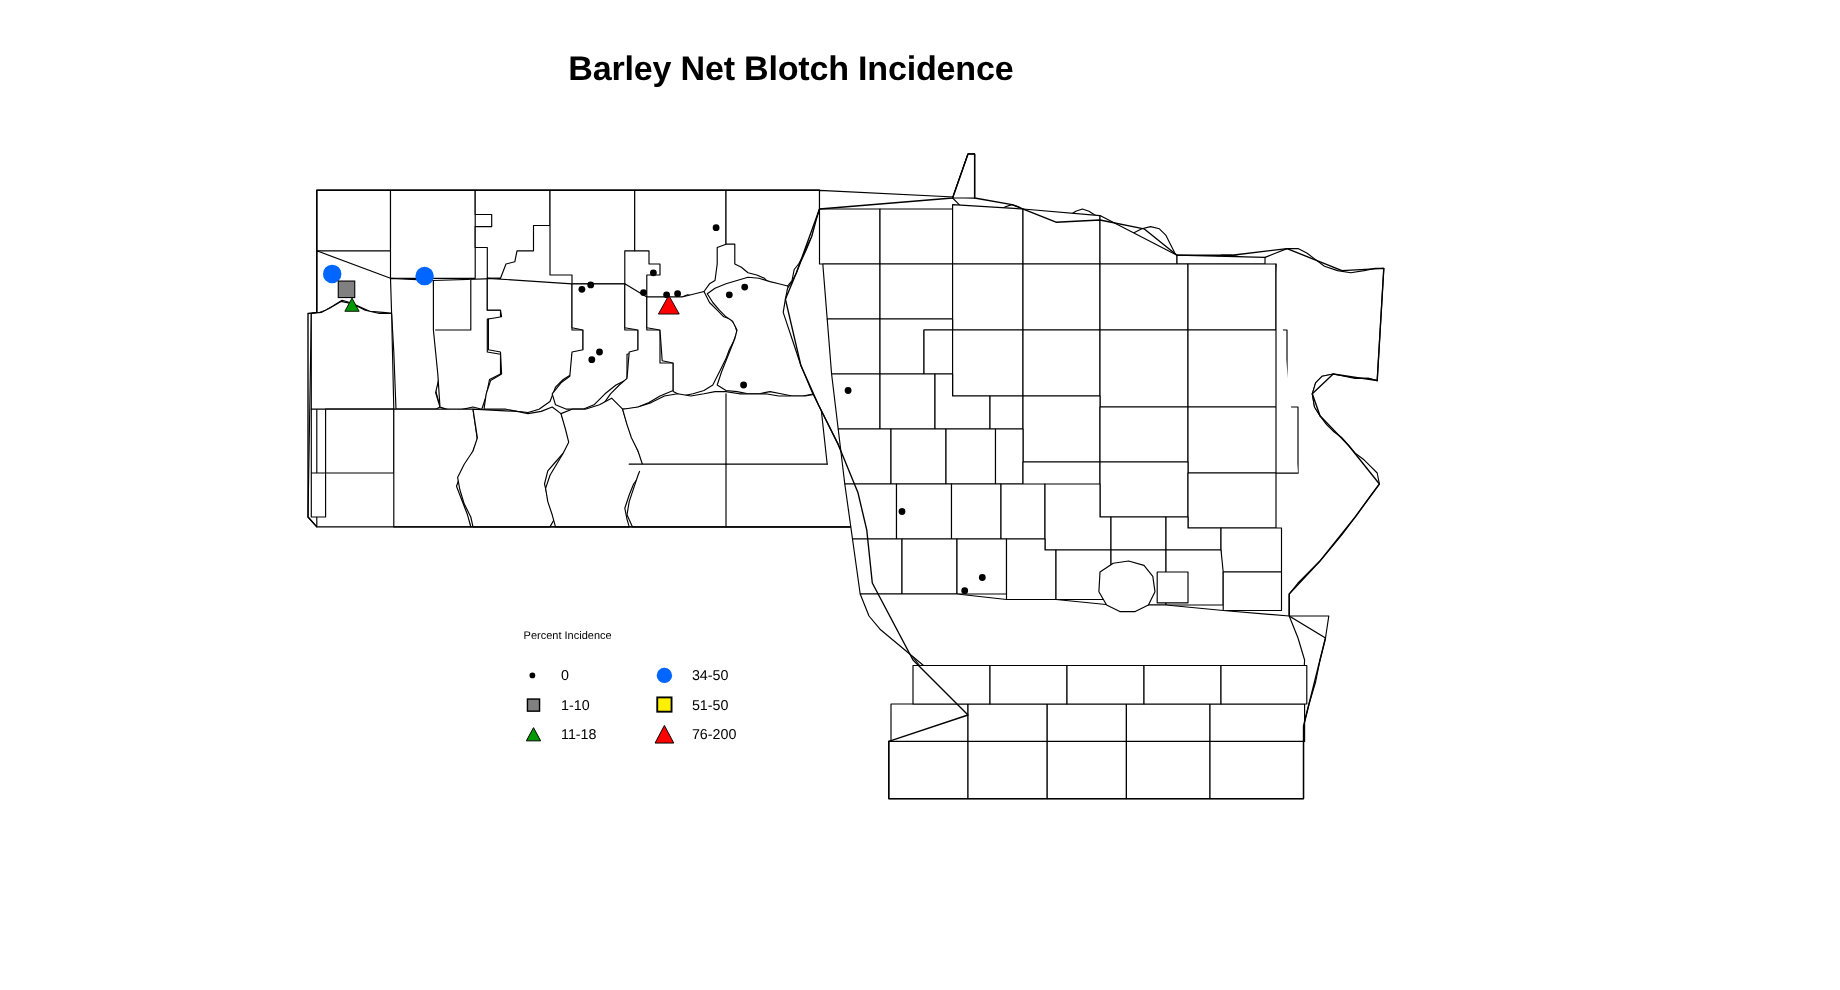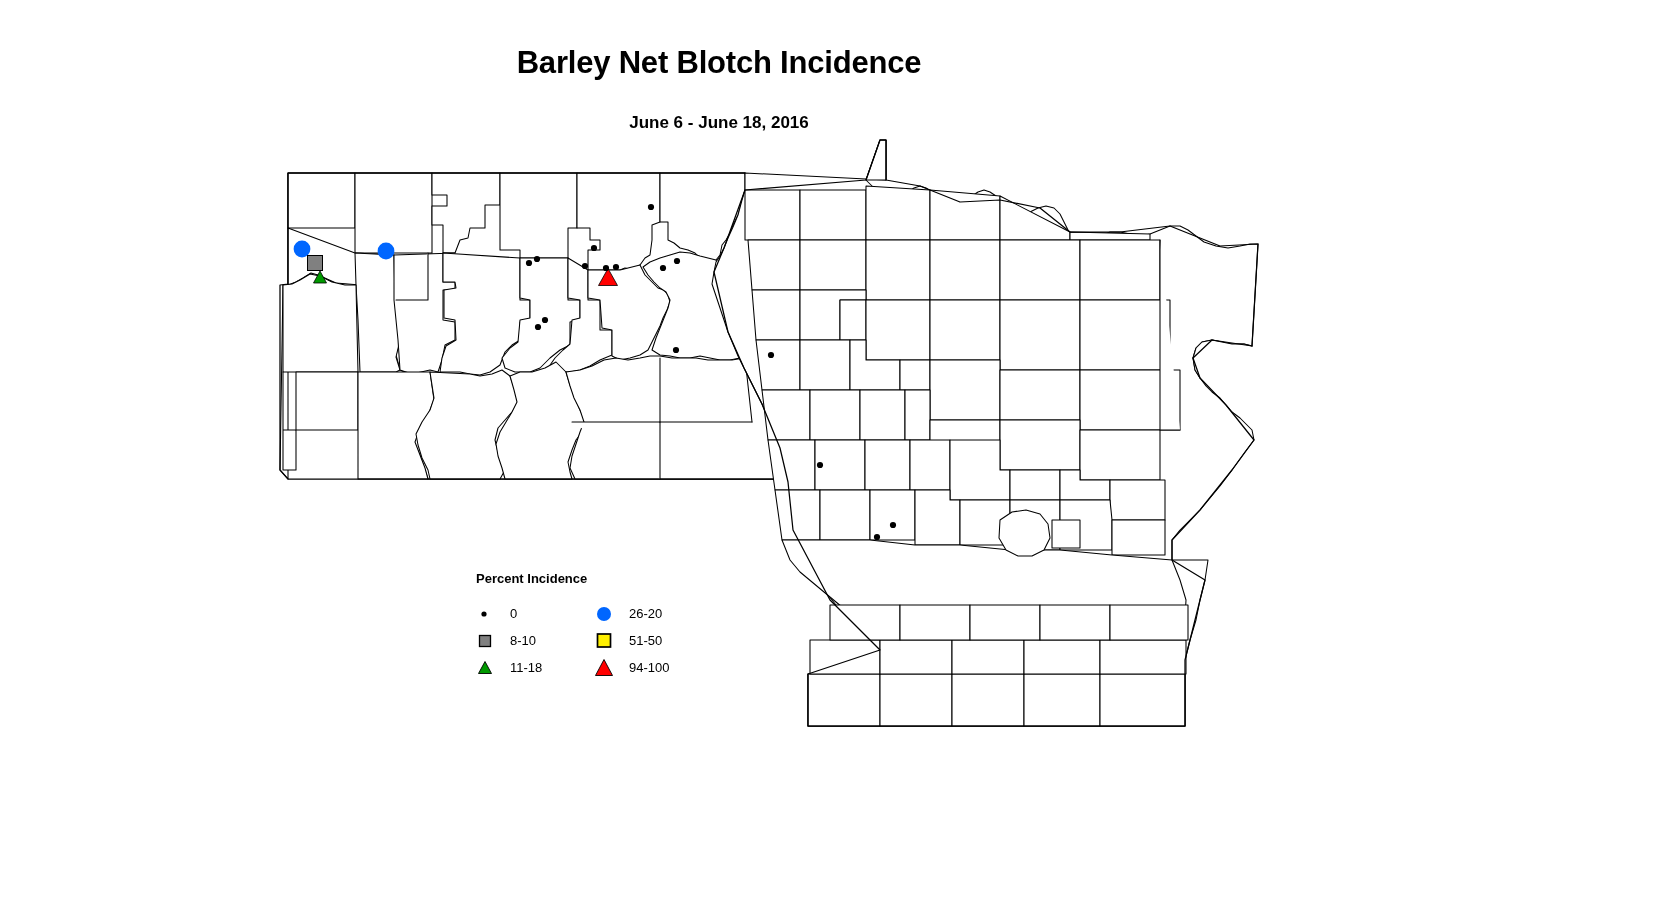--- a/index.html
+++ b/index.html
@@ -104,22 +104,22 @@
     position: absolute;
     left: 476px;
     top: 570px;
     width: 230px;
     height: 110px;
   }
   #legend-title {
     position: absolute;
     left: 0;
     top: 0;
-    font-size: 13px;
-    font-weight: bold;
+    font-size: 10px;
+    font-weight: normal;
     line-height: 18px;
     white-space: nowrap;
   }
   .legend-col {
     position: absolute;
     top: 32px;
   }
   #legend-col-left  { left: 0px;   width: 120px; }
   #legend-col-right { left: 119px; width: 120px; }
 
@@ -149,21 +149,20 @@
   }
 </style>
 </head>
 <body>
 
 <div id="map-figure">
 
   <div id="title-block">
     <h1 id="chart-title">Barley Net Blotch Incidence</h1>
   </div>
-  <div id="chart-subtitle">June 6 - June 18, 2016</div>
 
   <div id="map-canvas">
     <svg viewBox="0 0 1673 900" xmlns="http://www.w3.org/2000/svg" aria-hidden="true">
 
       <g>
 
         <path class="county-path" d="M288 173 L745 173 L752 196 L749 230 L757 260 L764 300 L772 330 L780 370 L783 420 L787 470 L783 479 L500 479 L428 479 L425 470 L420 455 L412 440 L418 425 L430 412 L432 398 L425 385 L412 375 L400 370 L396 355 L400 340 L398 320 L395 300 L393 285 L386 283 L375 285 L362 284 L350 283 L340 283 L330 281 L322 277 L314 272 L306 274 L298 280 L292 284 L283 285 L280 470 L288 479 Z"></path>
 
         <path class="county-path" d="M288 173 L288 228 L355 228 L355 173 Z"></path>
         <path class="county-path" d="M355 173 L355 253 L432 253 L432 173 Z"></path>
@@ -330,53 +329,53 @@
             </svg>
         </span>
         <span class="legend-label">0</span>
       </div>
       <div class="legend-row">
         <span class="legend-swatch">
           <svg viewBox="0 0 26 24">
               <rect x="3.5" y="6.5" width="11" height="11" fill="#808080" stroke="#000000" stroke-width="1.3"></rect>
             </svg>
         </span>
-        <span class="legend-label">8-10</span>
+        <span class="legend-label">1-10</span>
       </div>
       <div class="legend-row">
         <span class="legend-swatch">
           <svg viewBox="0 0 26 24">
               <polygon points="9,5.5 15.5,17.5 2.5,17.5" fill="#009900" stroke="#000000" stroke-width="0.9"></polygon>
             </svg>
         </span>
         <span class="legend-label">11-18</span>
       </div>
     </div>
 
     <div class="legend-col" id="legend-col-right">
       <div class="legend-row">
         <span class="legend-swatch">
           <svg viewBox="0 0 26 24">
               <circle cx="9" cy="12" r="7" fill="#0066FF"></circle>
             </svg>
         </span>
-        <span class="legend-label">26-20</span>
+        <span class="legend-label">34-50</span>
       </div>
       <div class="legend-row">
         <span class="legend-swatch">
           <svg viewBox="0 0 26 24">
               <rect x="2.5" y="5" width="13" height="13" fill="#FFF000" stroke="#000000" stroke-width="1.7"></rect>
             </svg>
         </span>
         <span class="legend-label">51-50</span>
       </div>
       <div class="legend-row">
         <span class="legend-swatch">
           <svg viewBox="0 0 26 24">
               <polygon points="9,3.5 17.5,19.5 0.5,19.5" fill="#FF0000" stroke="#000000" stroke-width="0.9"></polygon>
             </svg>
         </span>
-        <span class="legend-label">94-100</span>
+        <span class="legend-label">76-200</span>
       </div>
     </div>
   </div>
 
 </div>
 
 </body></html>

